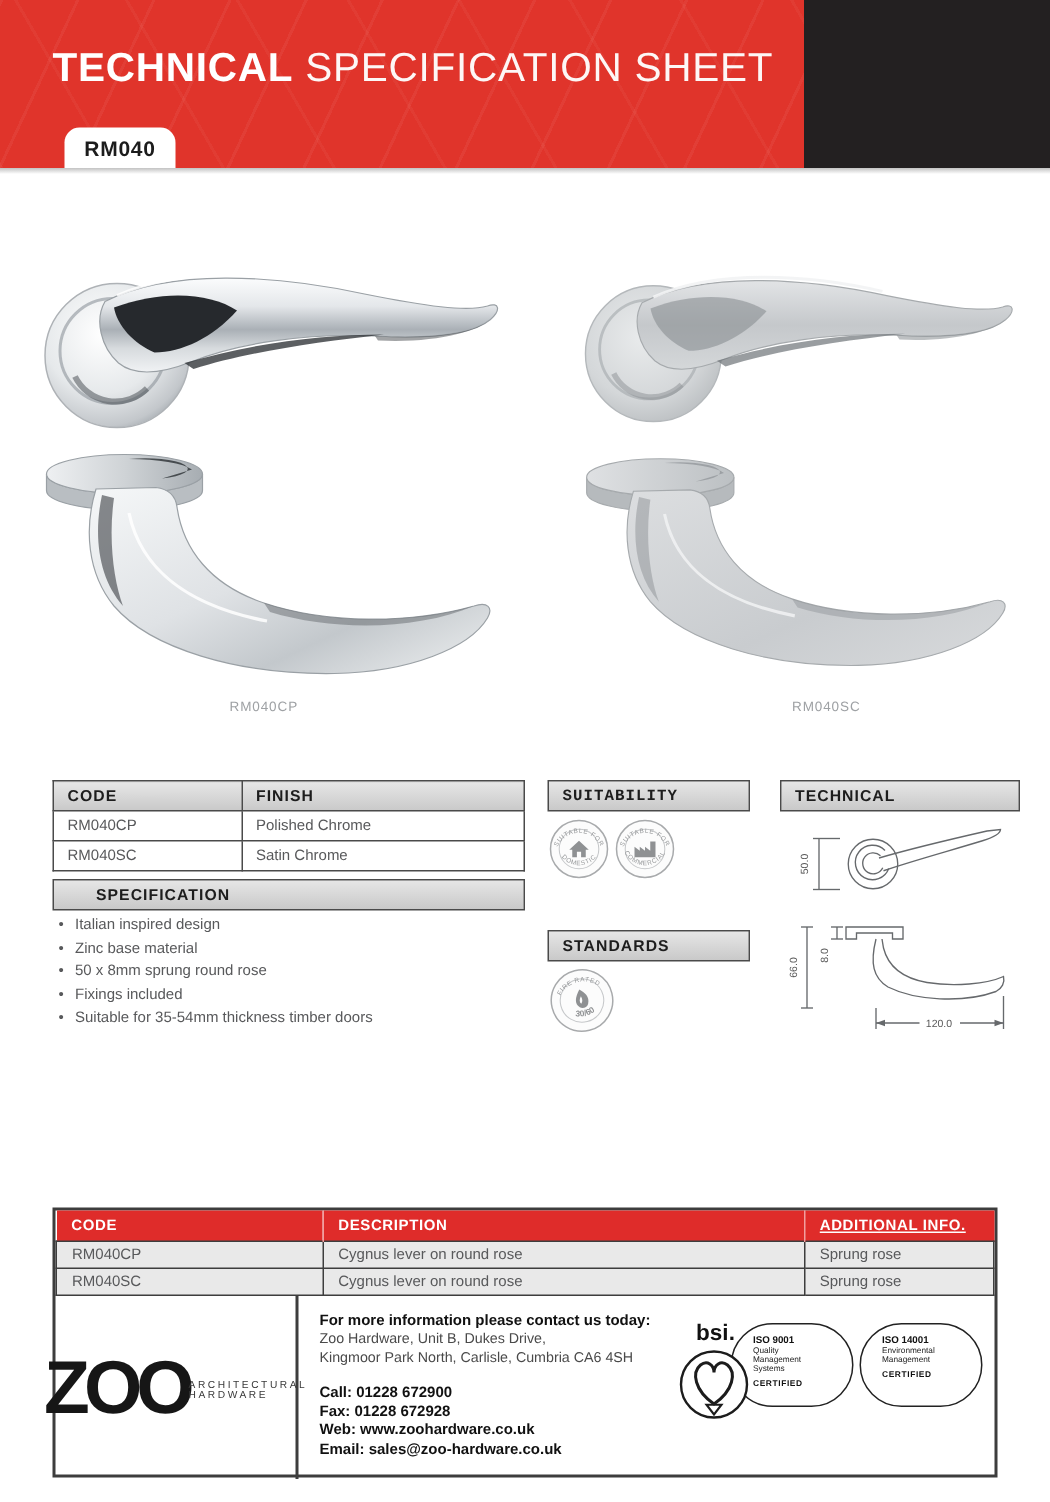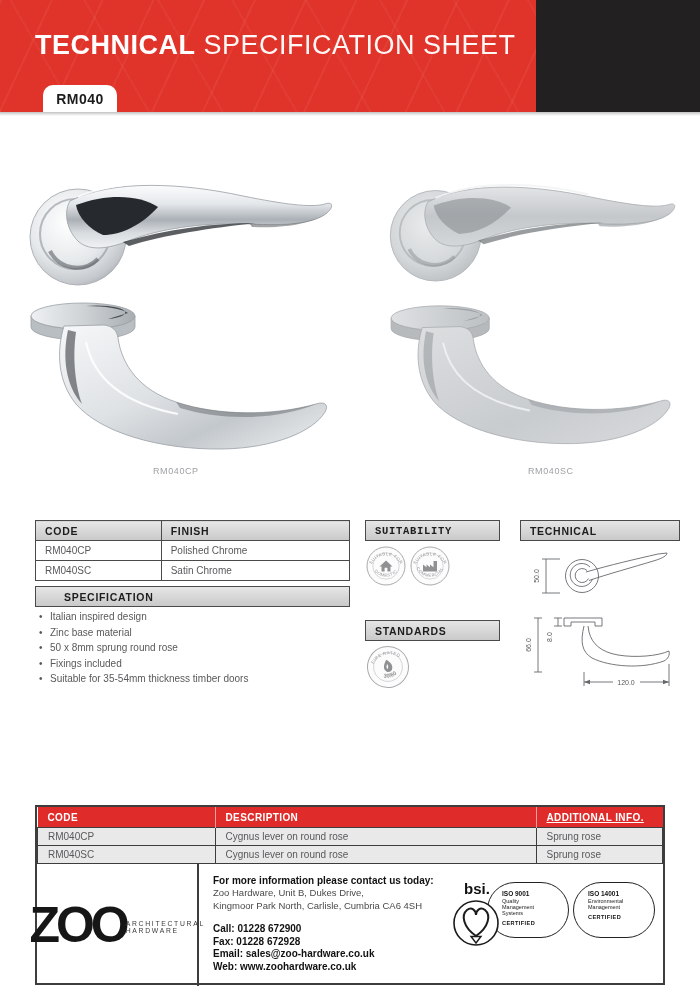--- a/index.html
+++ b/index.html
@@ -339,22 +339,22 @@
         <div class="zoo-word">ZOO</div>
         <div class="zoo-sub">ARCHITECTURAL HARDWARE</div>
       </div>
       <div class="contact-cell">
         <div class="c-head">For more information please contact us today:</div>
         <div class="c-line">Zoo Hardware, Unit B, Dukes Drive,</div>
         <div class="c-line">Kingmoor Park North, Carlisle, Cumbria CA6 4SH</div>
         <div class="c-gap"></div>
         <div class="c-bold">Call: 01228 672900</div>
         <div class="c-bold">Fax: 01228 672928</div>
+        <div class="c-bold">Web: www.zoohardware.co.uk</div>
         <div class="c-bold">Email: sales@zoo-hardware.co.uk</div>
-        <div class="c-bold">Web: www.zoohardware.co.uk</div>
 
         <div class="bsi-block">
           <div class="bsi-mark">
             <div class="bsi-word">bsi.</div>
             <svg width="48" height="52" viewBox="0 0 48 52">
               <circle cx="24" cy="27" r="22" fill="#fff" stroke="#1c1c1c" stroke-width="1.6"></circle>
               <path d="M 24,40 C 11,31 9,19 15,14 C 19.5,10.5 24,14 24,19 C 24,14 28.5,10.5 33,14 C 39,19 37,31 24,40 Z" fill="none" stroke="#1c1c1c" stroke-width="2"></path>
               <path d="M 19,40.5 L 29,40.5 L 24,47 Z" fill="none" stroke="#1c1c1c" stroke-width="1.4"></path>
             </svg>
           </div>

